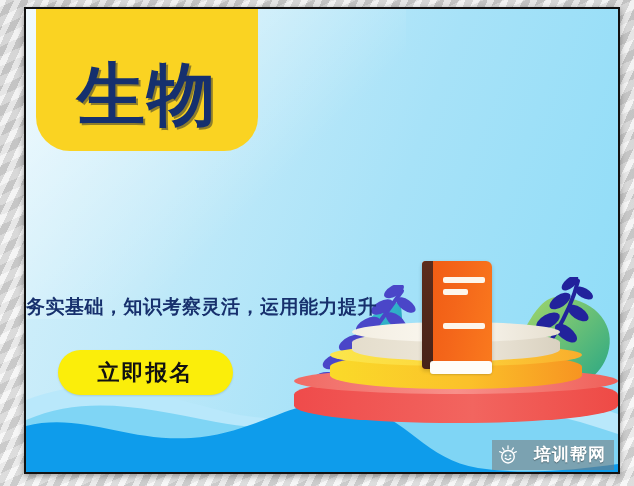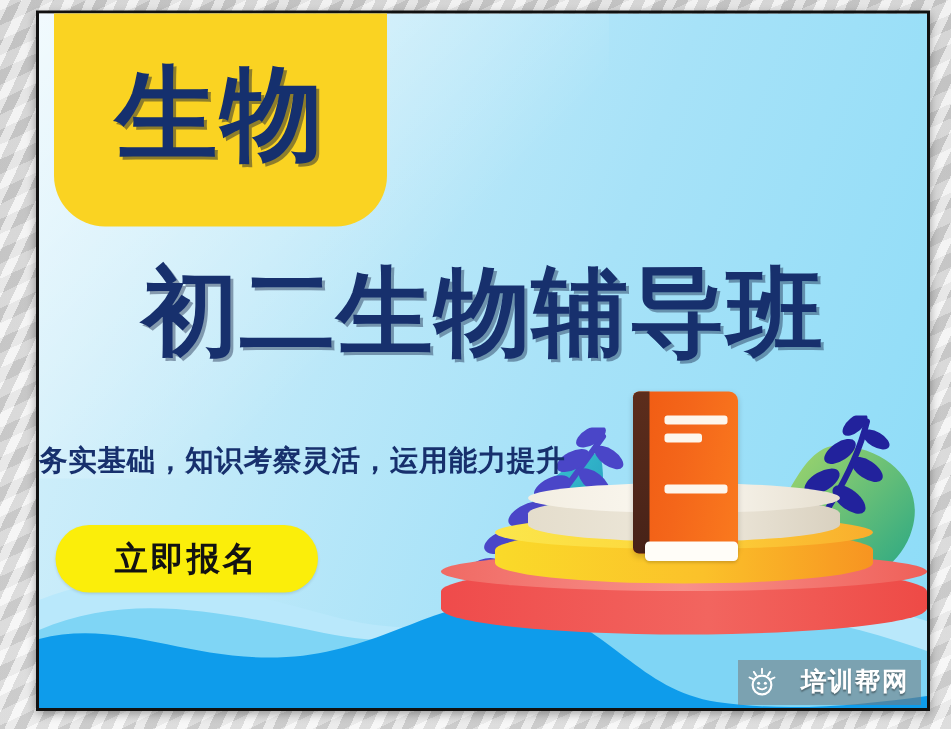--- a/index.html
+++ b/index.html
@@ -38,21 +38,21 @@
   #badge{
     position:absolute;left:10px;top:-10px;width:222px;height:152px;
     background:#fad322;
     border-radius:0 0 34px 34px;
     display:flex;align-items:flex-end;justify-content:center;
   }
   #badge .txt{
     font-family:"DejaVu Sans","Liberation Sans",sans-serif;
     font-size:68px;line-height:1;font-weight:700;color:#15306e;
     letter-spacing:2px;
-    padding-bottom:40px;
+    padding-bottom:22px;
     text-shadow:2px 2px 0 rgba(10,22,55,.45);
   }
 
   
   #headline{
     position:absolute;left:6px;top:168px;width:580px;
     text-align:center;
     font-family:"DejaVu Sans","Liberation Sans",sans-serif;
     font-size:64px;line-height:1.02;font-weight:700;
     color:#17306d;letter-spacing:1px;white-space:nowrap;
@@ -63,21 +63,21 @@
   #subtitle{
     position:absolute;left:0;top:285px;width:462px;
     text-align:left;
     font-family:"DejaVu Sans","Liberation Sans",sans-serif;
     font-size:19px;font-weight:700;color:#17306d;letter-spacing:.5px;
     white-space:nowrap;
   }
 
   
   #cta{
-    position:absolute;left:11px;top:341px;width:175px;height:45px;
+    position:absolute;left:32px;top:341px;width:175px;height:45px;
     background:#fbee0a;border:none;border-radius:23px;
     font-family:"DejaVu Sans","Liberation Sans",sans-serif;
     font-size:22px;font-weight:700;color:#121212;letter-spacing:2px;
     cursor:pointer;padding:0;
     box-shadow:0 1px 2px rgba(0,0,0,.12);
   }
 
   
   .wave{position:absolute;left:0;bottom:0;width:100%;height:130px;}
 
@@ -238,21 +238,20 @@
       <div id="book">
         <div class="cover"></div>
         <div class="spine"></div>
         <div class="ln ln1"></div>
         <div class="ln ln2"></div>
         <div class="ln ln3"></div>
         <div class="pages"></div>
       </div>
     </div>
 
-    <div id="headline">初二生物辅导班</div>
 
     <div id="subtitle">务实基础，知识考察灵活，运用能力提升</div>
 
     <button id="cta">立即报名</button>
 
     <div id="watermark">
       <svg width="20" height="20" viewBox="0 0 24 24">
         <g stroke="#ffffff" stroke-width="1.5" stroke-linecap="round">
           <line x1="12" y1="1" x2="12" y2="4.5"></line>
           <line x1="5.5" y1="3.5" x2="7.3" y2="6.3"></line>

